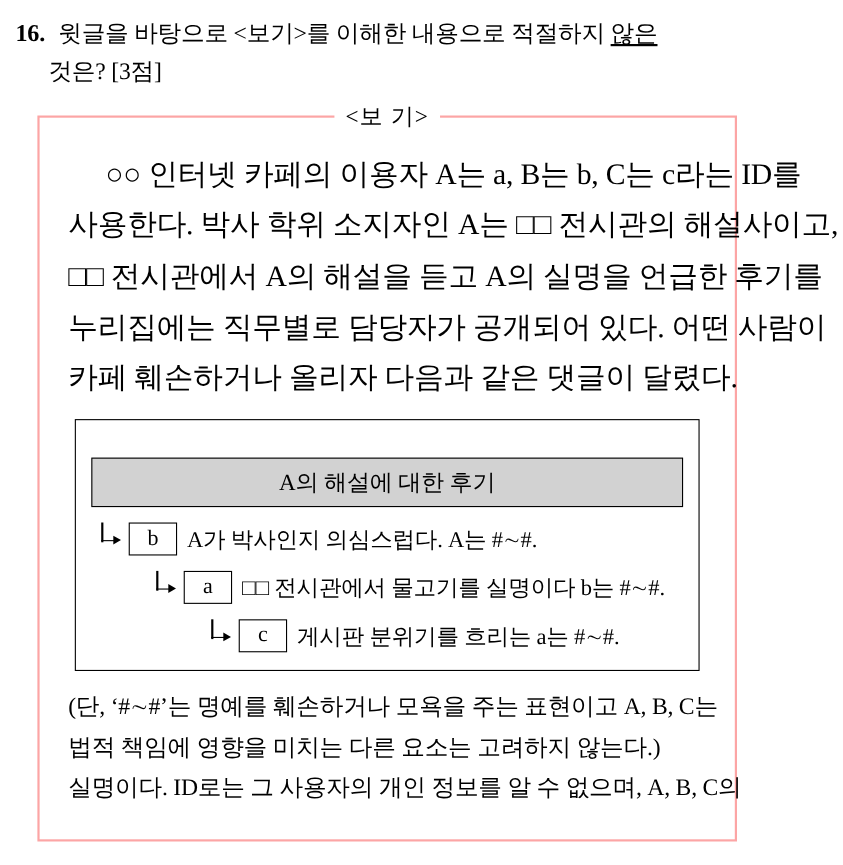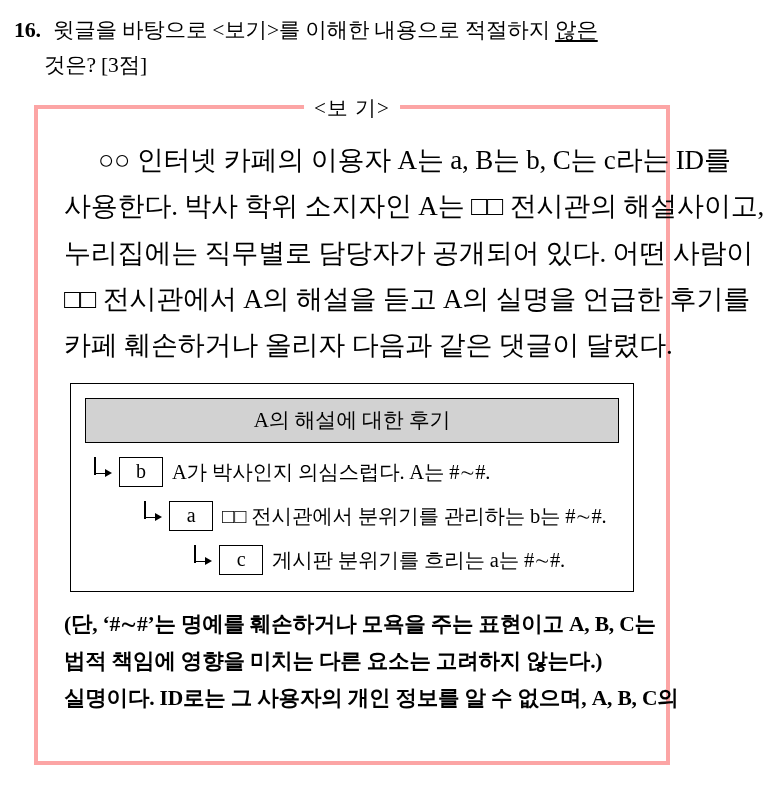--- a/index.html
+++ b/index.html
@@ -45,21 +45,21 @@
   }
   .underline {
     text-decoration: underline;
     text-underline-offset: 3px;
   }
 
   
   .bogi-wrap {
     position: relative;
     margin: 22px 34px 0 34px;
-    border: 4px solid #fca5a5;
+    border: 2px solid #fca5a5;
     box-sizing: border-box;
     min-height: 660px;
     padding: 28px 26px 20px 26px;
   }
   .bogi-label {
     position: absolute;
     top: -15px;
     left: 50%;
     transform: translateX(-50%);
     background: #ffffff;
@@ -90,20 +90,21 @@
     box-sizing: border-box;
     padding: 14px 14px 16px 14px;
   }
   .board-title {
     border: 1.5px solid #000;
     background: #d2d2d2;
     text-align: center;
     font-size: 21px;
     padding: 7px 0 8px 0;
     letter-spacing: -0.2px;
+    margin-top: 20px;
   }
 
   .comment {
     display: flex;
     align-items: center;
     font-size: 20.5px;
     letter-spacing: -0.2px;
     margin-top: 14px;
     white-space: nowrap;
   }
@@ -164,21 +165,20 @@
   
   .note {
     font-size: 21.5px;
     line-height: 1.72;
     letter-spacing: -0.2px;
     margin-top: 14px;
   }
   .note .nline {
     display: block;
     white-space: nowrap;
-    font-weight: bold;
   }
 </style>
 </head>
 <body>
 
 <div class="page">
 
   <div class="question">
     <span class="q-line">
       <span class="q-num">16.</span><span>윗글을 바탕으로 &lt;보기&gt;를 이해한 내용으로 적절하지 </span><span class="underline">않은</span>
@@ -187,42 +187,42 @@
       <span class="q-indent"></span><span>것은? [3점]</span>
     </span>
   </div>
 
   <div class="bogi-wrap">
     <div class="bogi-label">&lt;보  기&gt;</div>
 
     <div class="para">
       <span class="pline"><span class="first-indent"></span><span>○○ 인터넷 카페의 이용자 A는 a, B는 b, C는 c라는 ID를</span></span>
       <span class="pline">사용한다. 박사 학위 소지자인 A는 □□ 전시관의 해설사이고,</span>
+      <span class="pline">□□ 전시관에서 A의 해설을 듣고 A의 실명을 언급한 후기를</span>
       <span class="pline">누리집에는 직무별로 담당자가 공개되어 있다. 어떤 사람이</span>
-      <span class="pline">□□ 전시관에서 A의 해설을 듣고 A의 실명을 언급한 후기를</span>
       <span class="pline">카페 훼손하거나 올리자 다음과 같은 댓글이 달렸다.</span>
     </div>
 
     <div class="board">
       <div class="board-title">A의 해설에 대한 후기</div>
 
       <div class="comment lvl1">
         <span class="arrow">
             <span class="head"></span>
           </span>
         <span class="idbox">b</span>
         <span class="ctext">A가 박사인지 의심스럽다. A는 #∼#.</span>
       </div>
 
       <div class="comment lvl2">
         <span class="arrow">
             <span class="head"></span>
           </span>
         <span class="idbox">a</span>
-        <span class="ctext">□□ 전시관에서 분위기를 관리하는 b는 #∼#.</span>
+        <span class="ctext">□□ 전시관에서 물고기를 실명이다 b는 #∼#.</span>
       </div>
 
       <div class="comment lvl3">
         <span class="arrow">
             <span class="head"></span>
           </span>
         <span class="idbox">c</span>
         <span class="ctext">게시판 분위기를 흐리는 a는 #∼#.</span>
       </div>
     </div>

